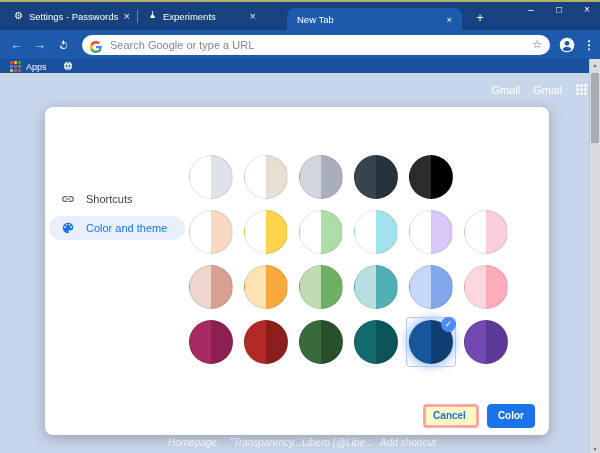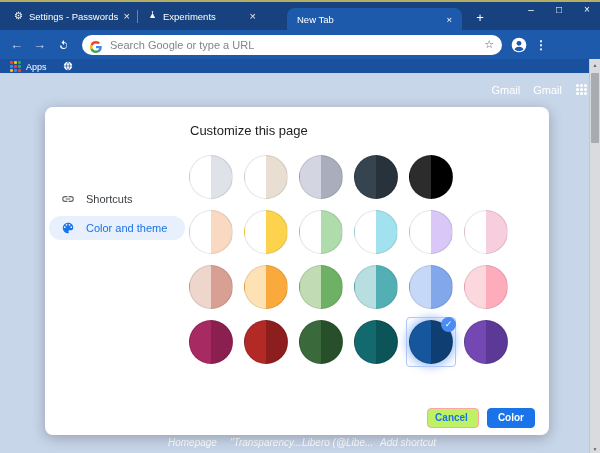--- a/index.html
+++ b/index.html
@@ -19,21 +19,21 @@
   #tab-active .tab-close { margin-left:auto; }
   #new-tab-btn { position:absolute; left:470px; top:7px; width:20px; height:18px; color:#fff; font-size:13px; text-align:center; line-height:18px; }
   .win-controls { position:absolute; right:6px; top:2px; display:flex; gap:14px; color:#fff; font-size:10px; }
   .win-controls span { width:14px; text-align:center; }
 
   
   #toolbar { position:absolute; left:0; top:28px; width:600px; height:29px; background:#1e5aac; display:flex; align-items:center; }
   .nav-ico { color:rgba(255,255,255,0.75); font-size:13px; margin-left:10px; }
   #refresh-ico { color:#fff; margin-left:12px; }
   #refresh-ico svg { display:block; }
-  #omnibox { margin-left:12px; width:420px; height:20px; background:#fff; border-radius:10px; display:flex; align-items:center; padding:0 8px; }
+  #omnibox { margin-left:12px; width:468px; height:20px; background:#fff; border-radius:10px; display:flex; align-items:center; padding:0 8px; }
   #omnibox .g-logo { width:12px; height:12px; margin-right:8px; }
   #omnibox .placeholder { color:#80868b; font-size:11px; flex:1; white-space:nowrap; overflow:hidden; }
   #omnibox .star { color:#5f6368; font-size:11px; }
   #avatar-btn { margin-left:9px; width:16px; height:16px; }
   #menu-btn { margin-left:8px; color:#fff; font-size:12px; font-weight:bold; letter-spacing:0; }
 
   
   #bookmarks { position:absolute; left:0; top:57px; width:600px; height:14px; background:#1a519e; display:flex; align-items:center; }
   .dots-grid { display:grid; grid-template-columns:repeat(3,3px); grid-auto-rows:3px; gap:1px; }
   .dots-grid i { border-radius:1px; }
@@ -67,21 +67,21 @@
   .swatch-row { display:flex; gap:11px; margin-bottom:11px; }
   .swatch-row:last-child { margin-top:5px; }
   .swatch { position:relative; width:44px; height:44px; }
   .swatch-circle { width:44px; height:44px; border-radius:50%; border:1px solid rgba(0,0,0,0.10); }
   .swatch.selected .swatch-circle { box-shadow:0 0 9px 3px rgba(95,150,240,0.55); }
   .swatch.selected::after { content:""; position:absolute; left:-3px; top:-3px; right:-3px; bottom:-3px; border:1.5px solid #aec6f5; border-radius:4px; }
   .check-badge { position:absolute; right:-3px; top:-3px; width:15px; height:15px; background:#4a8cf5; border-radius:50%; color:#fff; font-size:9px; line-height:15px; text-align:center; z-index:2; }
 
   #dialog-buttons { position:absolute; right:14px; bottom:7px; display:flex; gap:8px; }
   .dlg-btn { font-family:"Liberation Sans", sans-serif; font-size:10px; font-weight:bold; border-radius:4px; padding:4px 10px; line-height:1; }
-  #cancel-btn { background:#bef264; border:1px solid #fca5a5; color:#1a73e8;padding-left:7px; }
+  #cancel-btn { background:#fef9c3; border:3px solid #fca5a5; color:#1a73e8;padding-left:7px; }
   #done-btn { background:#1a73e8; border:1px solid #1a73e8; color:#fff; }
 </style>
 </head>
 <body>
 
 <div id="browser">
 
   <div id="tabstrip">
     <div class="tab" id="tab-0">
       <span class="favicon">⚙</span>
@@ -182,21 +182,20 @@
         </span>
       </span>
 
     <span class="shortcut-label" style="left:168px">Homepage</span>
     <span class="shortcut-label" style="left:230px">"Transparency...</span>
     <span class="shortcut-label" style="left:302px">Libero (@Libe...</span>
     <span class="shortcut-label" style="left:380px">Add shortcut</span>
 
 
     <div id="dialog">
-      <div id="dialog-title">Customize this page</div>
 
       <div class="side-item" id="side-2">
         <svg width="14" height="14" viewBox="0 0 24 24">
             <path fill="#1a73e8" d="M12 3a9 9 0 0 0 0 18c.83 0 1.5-.67 1.5-1.5 0-.39-.15-.74-.39-1.01a1.5 1.5 0 0 1 1.12-2.49H16a5 5 0 0 0 5-5c0-4.42-4.03-8-9-8zM6.5 12a1.5 1.5 0 1 1 0-3 1.5 1.5 0 0 1 0 3zm3-4A1.5 1.5 0 1 1 9.5 5 1.5 1.5 0 0 1 9.5 8zm5 0A1.5 1.5 0 1 1 14.5 5 1.5 1.5 0 0 1 14.5 8zm3 4a1.5 1.5 0 1 1 0-3 1.5 1.5 0 0 1 0 3z"></path>
           </svg>
         <span>Color and theme</span>
       </div>
       <div class="side-item" id="side-1">
         <svg width="14" height="14" viewBox="0 0 24 24">
             <path fill="#5f6368" d="M3.9 12A3.1 3.1 0 0 1 7 8.9h4V7H7a5 5 0 0 0 0 10h4v-1.9H7A3.1 3.1 0 0 1 3.9 12zM8 13h8v-2H8v2zm9-6h-4v1.9h4a3.1 3.1 0 0 1 0 6.2h-4V17h4a5 5 0 0 0 0-10z"></path>

